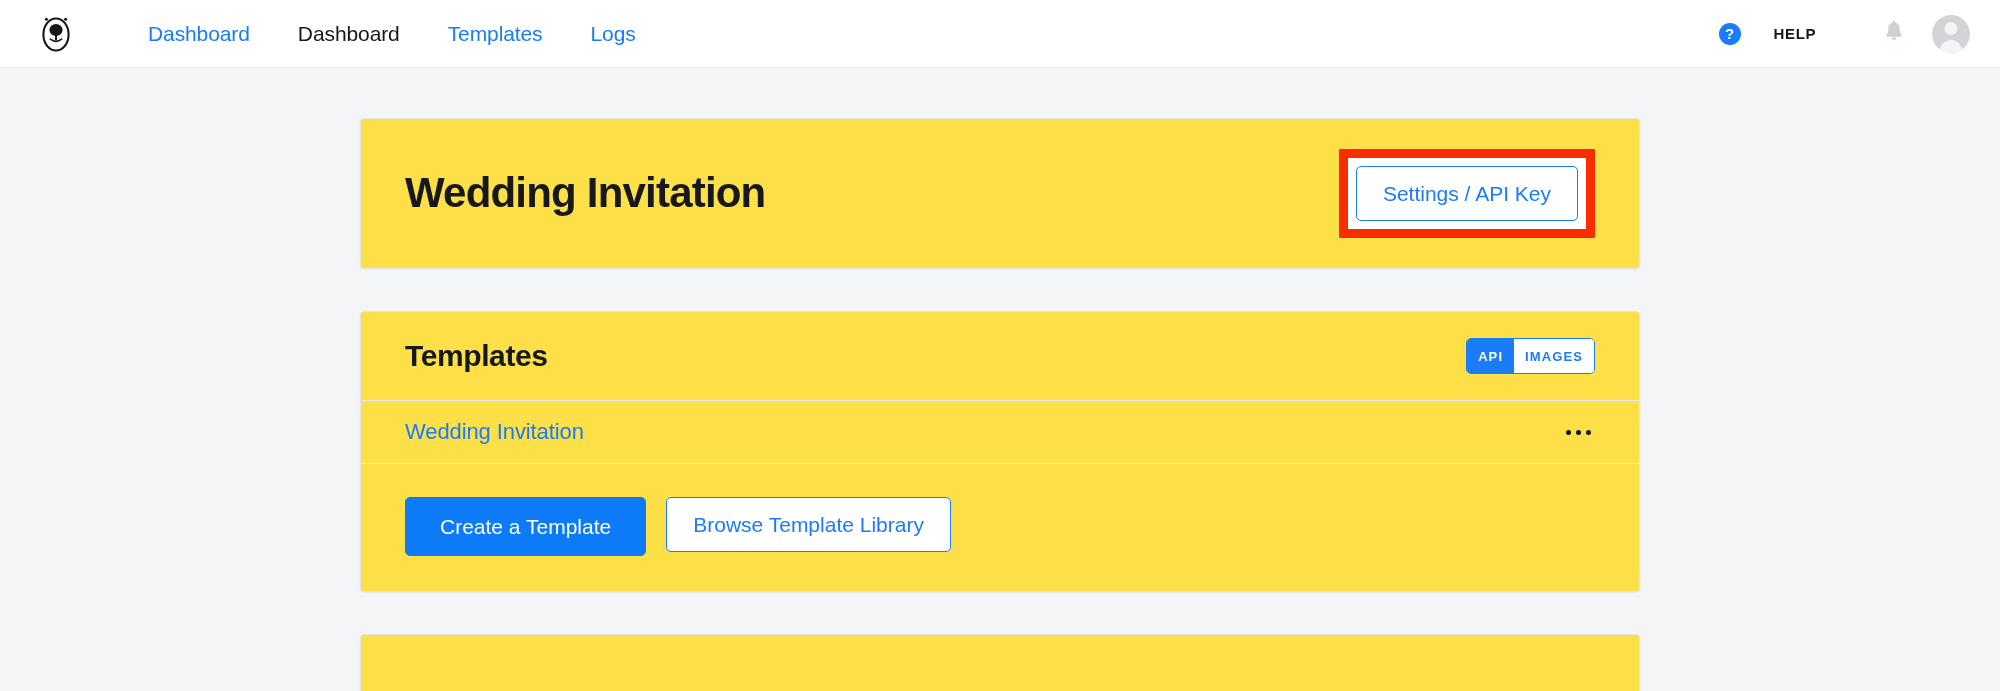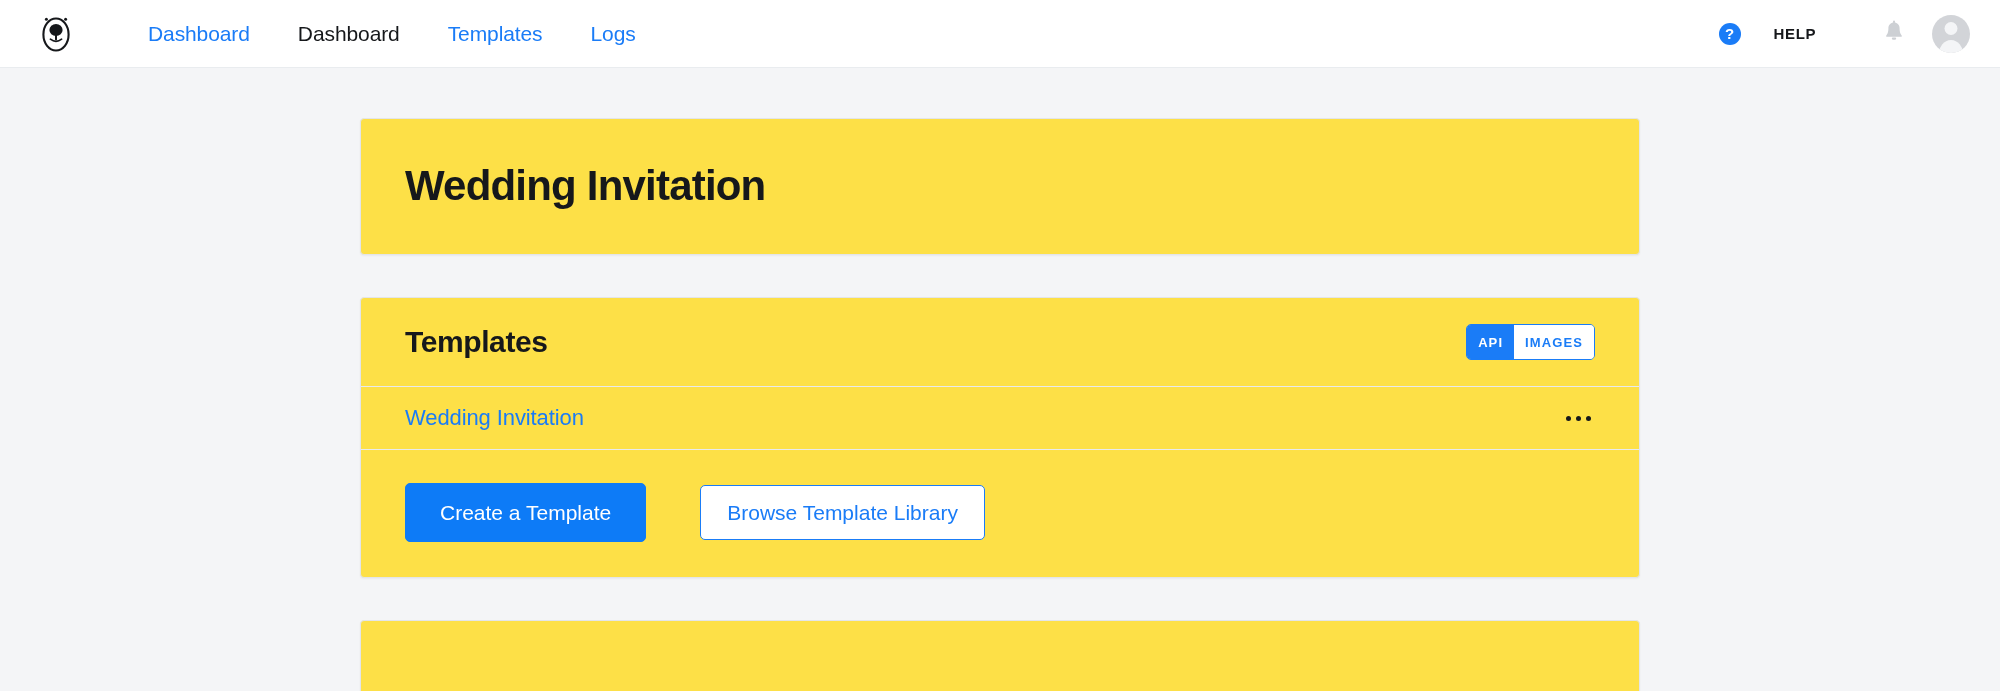--- a/index.html
+++ b/index.html
@@ -261,22 +261,22 @@
     padding: 6px 4px;
     cursor: pointer;
   }
   .dots i {
     width: 5px; height: 5px; border-radius: 50%;
     background: #16181b; display: block;
   }
 
   .tpl-actions {
     display: flex;
-    align-items: center;
-    gap: 54px;
+    align-items: flex-start;
+    gap: 20px;
     padding: 33px 44px 35px 44px;
   }
 
   
   .card-partial {
     min-height: 120px;
     margin-bottom: 0;
   }
 </style>
 </head>
@@ -329,20 +329,23 @@
   </div>
 </header>
 
 <main class="page">
   <div class="container">
 
     <section class="card">
       <div class="card-title-row">
         <h1 class="project-title">Wedding Invitation</h1>
 
+        <div class="settings-wrap">
+          <button class="btn btn-outline">Settings / API Key</button>
+        </div>
       </div>
     </section>
 
     <section class="card">
 
       <div class="card-head">
         <h2 class="card-heading">Templates</h2>
 
         <div class="seg">
           <span class="seg-item on">API</span>

